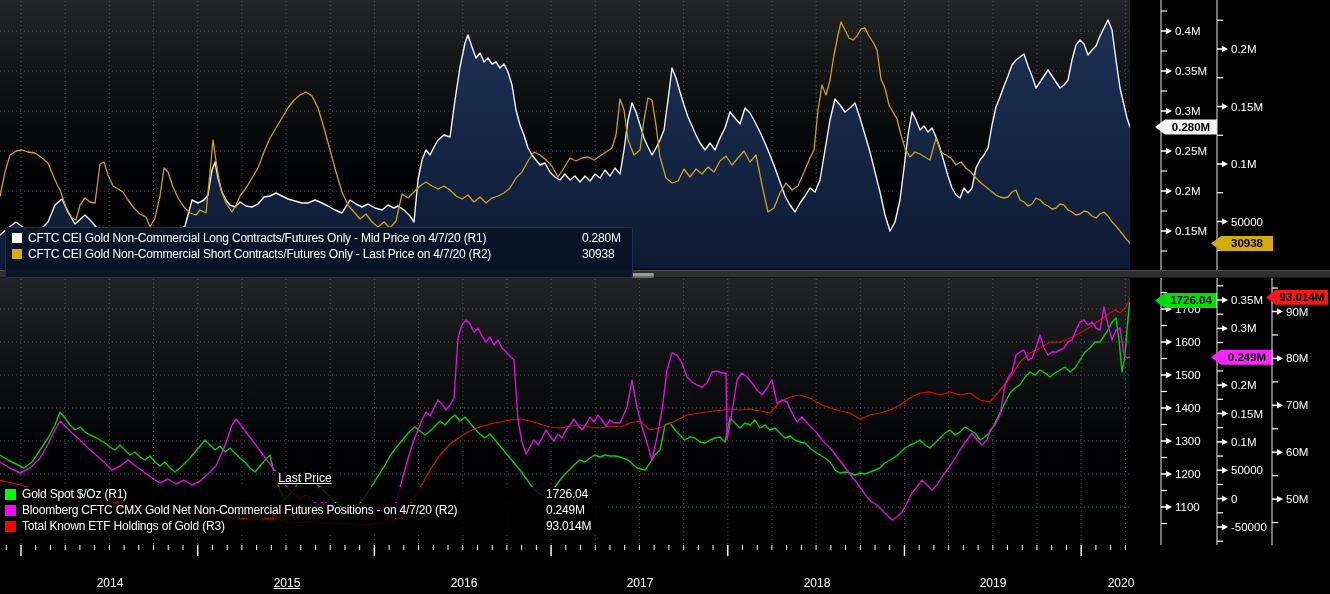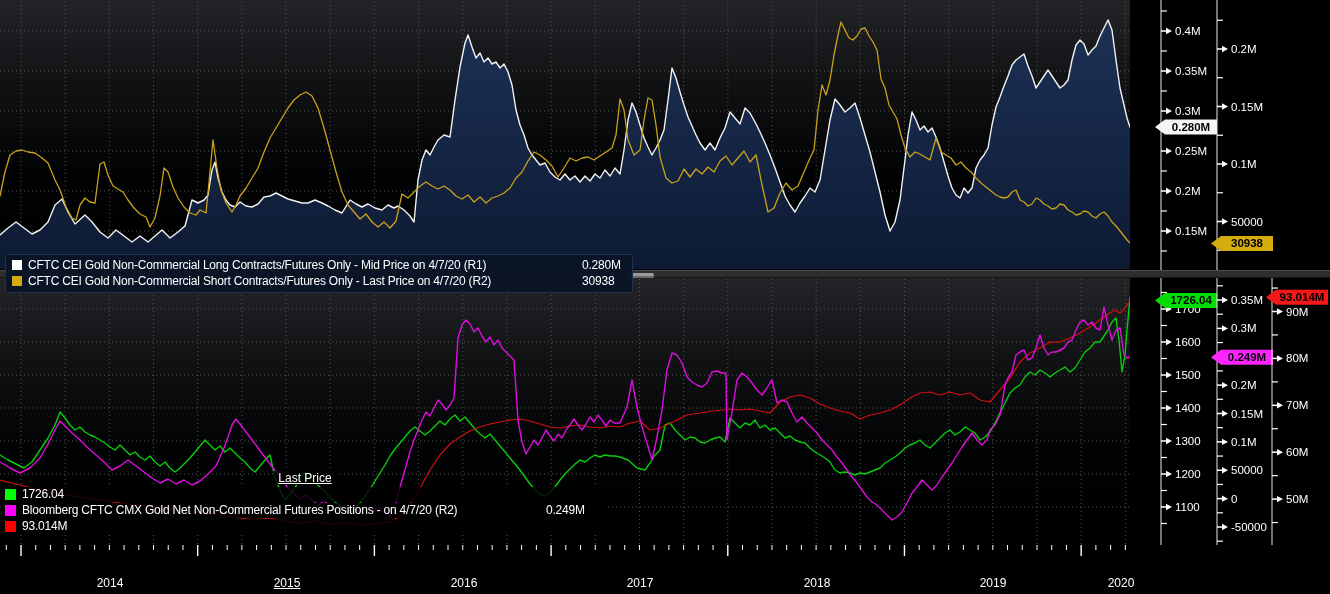--- a/index.html
+++ b/index.html
@@ -6,22 +6,22 @@
   #screen{position:relative;width:1330px;height:594px;background:#000;overflow:hidden;
           font-family:"Liberation Sans",sans-serif;color:#fff;}
   #chart-svg{position:absolute;left:0;top:0;}
   
   #separator{position:absolute;left:0;top:270px;width:1330px;height:8px;background:#2e2e2e;
              border-top:1px solid #4d4d4d;border-bottom:1px solid #151515;box-sizing:border-box;}
   #separator-handle{position:absolute;left:630px;top:2px;width:24px;height:3px;background:#9a9a9a;
                     border-radius:2px;box-shadow:0 2px 0 #6a6a6a;}
   
   #top-legend{position:absolute;left:5px;top:227px;width:628px;background:rgba(9,20,38,0.95);
-              border:1px solid #1e2f52;border-radius:2px;padding:2px 6px 3px 6px;box-sizing:border-box;
-              font-size:12px;line-height:16px;white-space:nowrap;margin-top:27px;}
+              border:1px solid #1e2f52;border-radius:2px;padding:2px 6px 15px 6px;box-sizing:border-box;
+              font-size:12px;line-height:16px;white-space:nowrap;}
   .legend-row{display:flex;align-items:center;}
   .swatch{width:10px;height:10px;margin-right:6px;flex:0 0 auto;}
   .legend-label{flex:1 1 auto;letter-spacing:-0.2px;}
   .legend-value{flex:0 0 44px;text-align:left;letter-spacing:-0.2px;}
   
   #bottom-legend{position:absolute;left:5px;top:471px;width:600px;font-size:12px;line-height:15px;white-space:nowrap;}
   #bottom-legend .legend-row{background:rgba(0,0,0,0.82);margin-bottom:1px;}
   #bl-title{display:block;text-align:center;margin-bottom:1px;text-decoration:underline;}
   #bl-title span{background:rgba(0,0,0,0.8);padding:0 5px;}
   #bottom-legend .swatch{width:11px;height:11px;}
@@ -394,29 +394,31 @@
       <span class="swatch" style="background: rgb(212, 172, 13);"></span>
       <span class="legend-label">CFTC CEI Gold Non-Commercial Short Contracts/Futures Only - Last Price on 4/7/20 (R2)</span>
       <span class="legend-value">30938</span>
     </div>
   </div>
 
   <div id="bottom-legend">
     <span id="bl-title"><span>Last Price</span></span>
     <div class="legend-row">
       <span class="swatch" style="background: rgb(0, 255, 0);"></span>
+      <span class="legend-label">Gold Spot $/Oz  (R1)</span>
       <span class="legend-value">1726.04</span>
     </div>
     <div class="legend-row">
       <span class="swatch" style="background: rgb(255, 0, 255);"></span>
       <span class="legend-label">Bloomberg CFTC CMX Gold Net Non-Commercial Futures Positions -  on 4/7/20  (R2)</span>
       <span class="legend-value">0.249M</span>
     </div>
     <div class="legend-row">
       <span class="swatch" style="background: rgb(255, 0, 0);"></span>
+      <span class="legend-label">Total Known ETF Holdings of Gold  (R3)</span>
       <span class="legend-value">93.014M</span>
     </div>
   </div>
 
   <div id="year-labels">
       <span class="year-label" style="left: 110px;">2014</span>
       <span class="year-label" style="left: 287px; text-decoration: underline;">2015</span>
       <span class="year-label" style="left: 464px;">2016</span>
       <span class="year-label" style="left: 640px;">2017</span>
       <span class="year-label" style="left: 817px;">2018</span>

